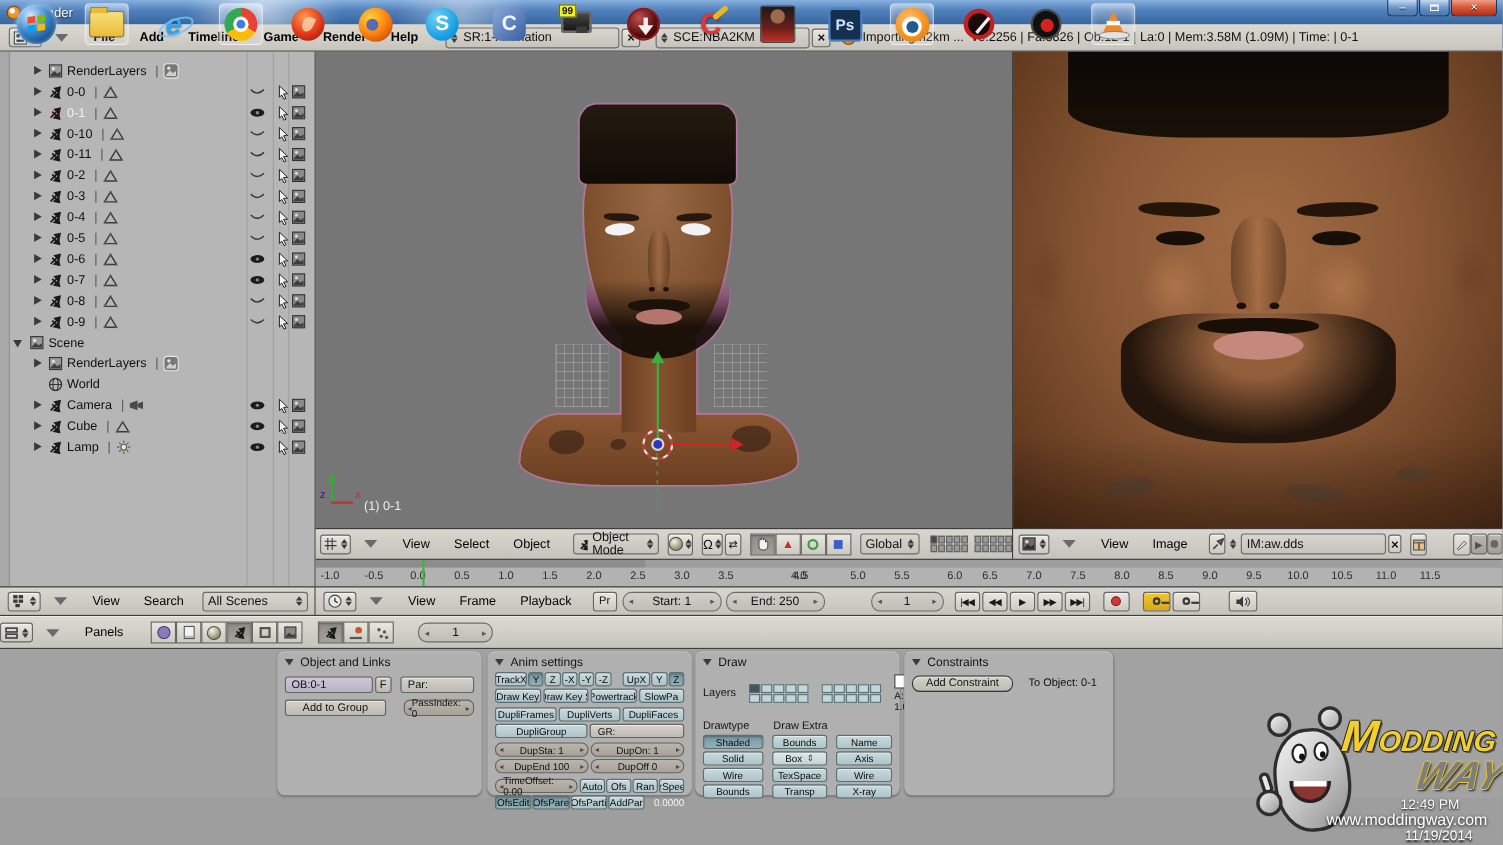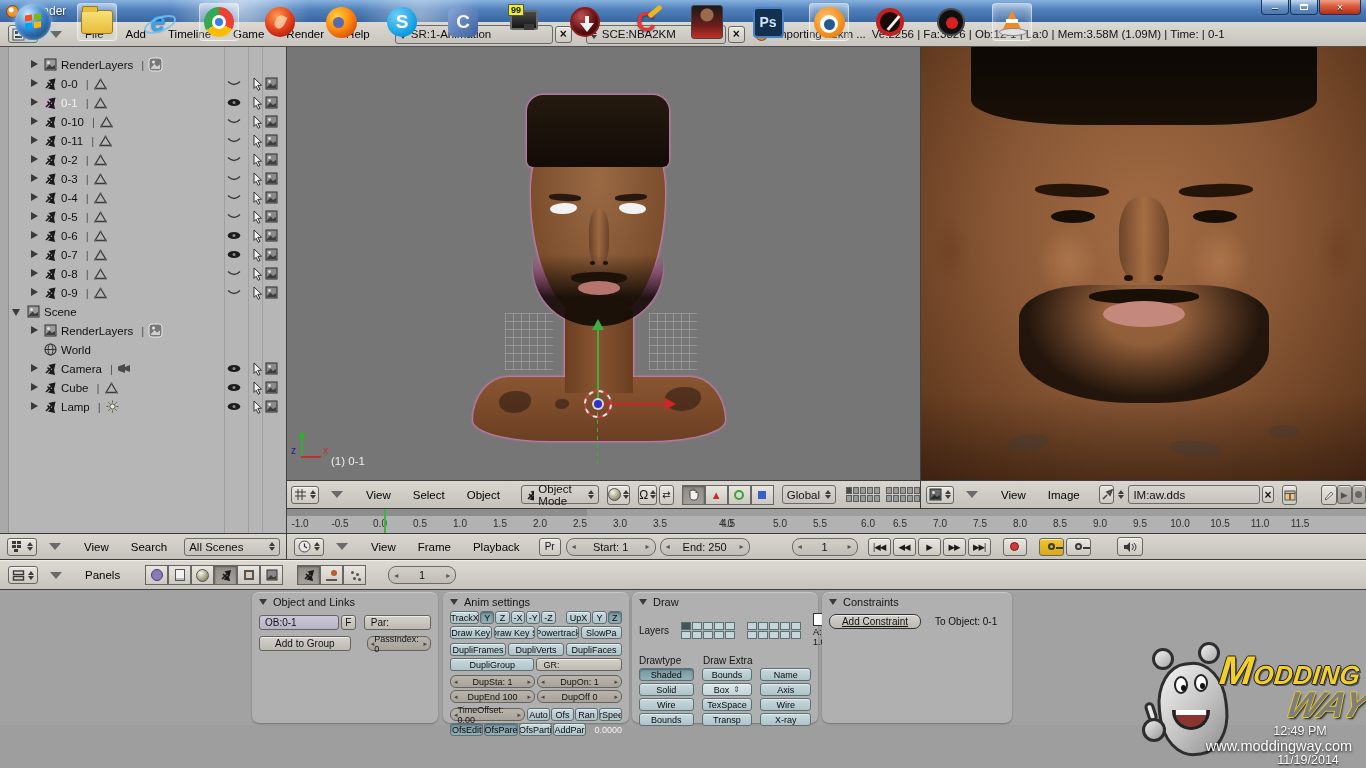--- a/index.html
+++ b/index.html
@@ -130,21 +130,21 @@
   .num-field{height:18px;background:linear-gradient(#d2cfc8,#c0bdb6);border:1px solid #6a6a6a;border-radius:8px;display:flex;align-items:center;justify-content:space-between;padding:0 5px;gap:4px;font-size:11px;}
   .num-field .arr{color:#555;font-size:8px;}
   .pb{width:23px;height:18px;margin-right:2px;font-size:8.5px;letter-spacing:-1px;color:#1a1a1a;}
   .recdot{width:9px;height:9px;border-radius:50%;background:#cf3a3a;border:1px solid #7a1a1a;}
   .keybtn{width:25px;height:18px;}
   .keybtn.on{background:linear-gradient(#f0c830,#d8a818);}
   .keyshape{width:7px;height:7px;border:2px solid #3a3a3a;border-radius:50%;position:relative;}
   .keyshape::after{content:"";position:absolute;left:6px;top:2px;width:7px;height:2px;background:#3a3a3a;box-shadow:5px 2px 0 -1px #3a3a3a,3px 2px 0 -1px #3a3a3a;}
 
   
-  #buttons-header{left:0;top:560px;width:1366px;height:30px;background:linear-gradient(#dcd9d2,#c7c4bd);border-top:1px solid #f0ede6;border-bottom:1px solid #3e3e3e;display:flex;align-items:center;padding-left:8px;}
+  #buttons-header{left:0;top:560px;width:1366px;height:30px;background:linear-gradient(#dcd9d2,#c7c4bd);border-top:1px solid #f0ede6;border-bottom:1px solid #3e3e3e;display:flex;align-items:center;padding-left:0;}
   .ctx-group{display:flex;margin-left:14px;}
   .cbtn{width:23px;height:20px;border:1px solid #666;background:linear-gradient(#e9e6df,#ccc9c1);display:flex;align-items:center;justify-content:center;}
   .cbtn.on{background:linear-gradient(#908c85,#a6a29b);box-shadow:inset 0 1px 2px rgba(0,0,0,.4);}
   .pacman{width:12px;height:12px;border-radius:50%;background:#8a7ab8;border:1px solid #4a3a78;}
   .doc{width:10px;height:12px;background:#f2f2f2;border:1px solid #555;box-shadow:inset 0 -2px 0 #bbb;}
   .sphere{width:13px;height:13px;border-radius:50%;background:radial-gradient(circle at 35% 30%,#f5f5e5,#8a8a6a 75%);border:1px solid #555;}
   .sqr{width:10px;height:10px;border:2px solid #555;background:#d9cdb8;}
   .phys{width:11px;height:11px;border-bottom:2px solid #555;position:relative;}
   .phys::after{content:"";position:absolute;right:0;top:0;width:6px;height:6px;border-radius:50%;background:#c05a2a;}
   .parts{width:12px;height:12px;position:relative;}
@@ -262,21 +262,21 @@
           <rect x="1" y="1" width="11" height="11" fill="#e8e8e8" stroke="#444"></rect>
           <rect x="3" y="3" width="3" height="3" fill="#333"></rect>
           <rect x="3" y="8" width="7" height="2" fill="#333"></rect>
         </svg>
       <span class="ud">
           <i class="u"></i>
           <i class="d"></i>
         </span>
     </div>
     <span class="hdr-collapse"></span>
-    <span id="topbar-menus" style="display:flex;">
+    <span id="topbar-menus" style="display:flex;font-weight:bold;">
         <span class="menu-item">File</span>
         <span class="menu-item">Add</span>
         <span class="menu-item">Timeline</span>
         <span class="menu-item">Game</span>
         <span class="menu-item">Render</span>
         <span class="menu-item">Help</span>
       </span>
     <div class="sel-field" style="width:158px;margin-left:14px;">
       <span class="ud">
           <i class="u"></i>
@@ -1532,21 +1532,21 @@
           </div>
       </div>
     </div>
 
     <div class="panel" style="left:822px;width:190px;">
       <div class="panel-title">
           <span class="ptri"></span>
           <span>Constraints</span>
         </div>
       <div class="prow" style="margin-top:5px;align-items:center;gap:14px;">
-        <div class="gbtn" style="flex:0 0 92px;border-radius:7px;border:1px solid #333;text-decoration:underline;">Add Constraint</div>
+        <div class="gbtn" style="flex:0 0 92px;border-radius:7px;border:1px solid #333;">Add Constraint</div>
         <span style="font-size:10px;">To Object: 0-1</span>
       </div>
     </div>
   </div>
 
   <div id="taskbar">
     <div id="taskbar-icons" style="display:flex;align-items:center;gap:21px;">
         <div class="tb-slot start-slot">
           <div class="tbicon icon-start-button">
             <span class="winflag"></span>

